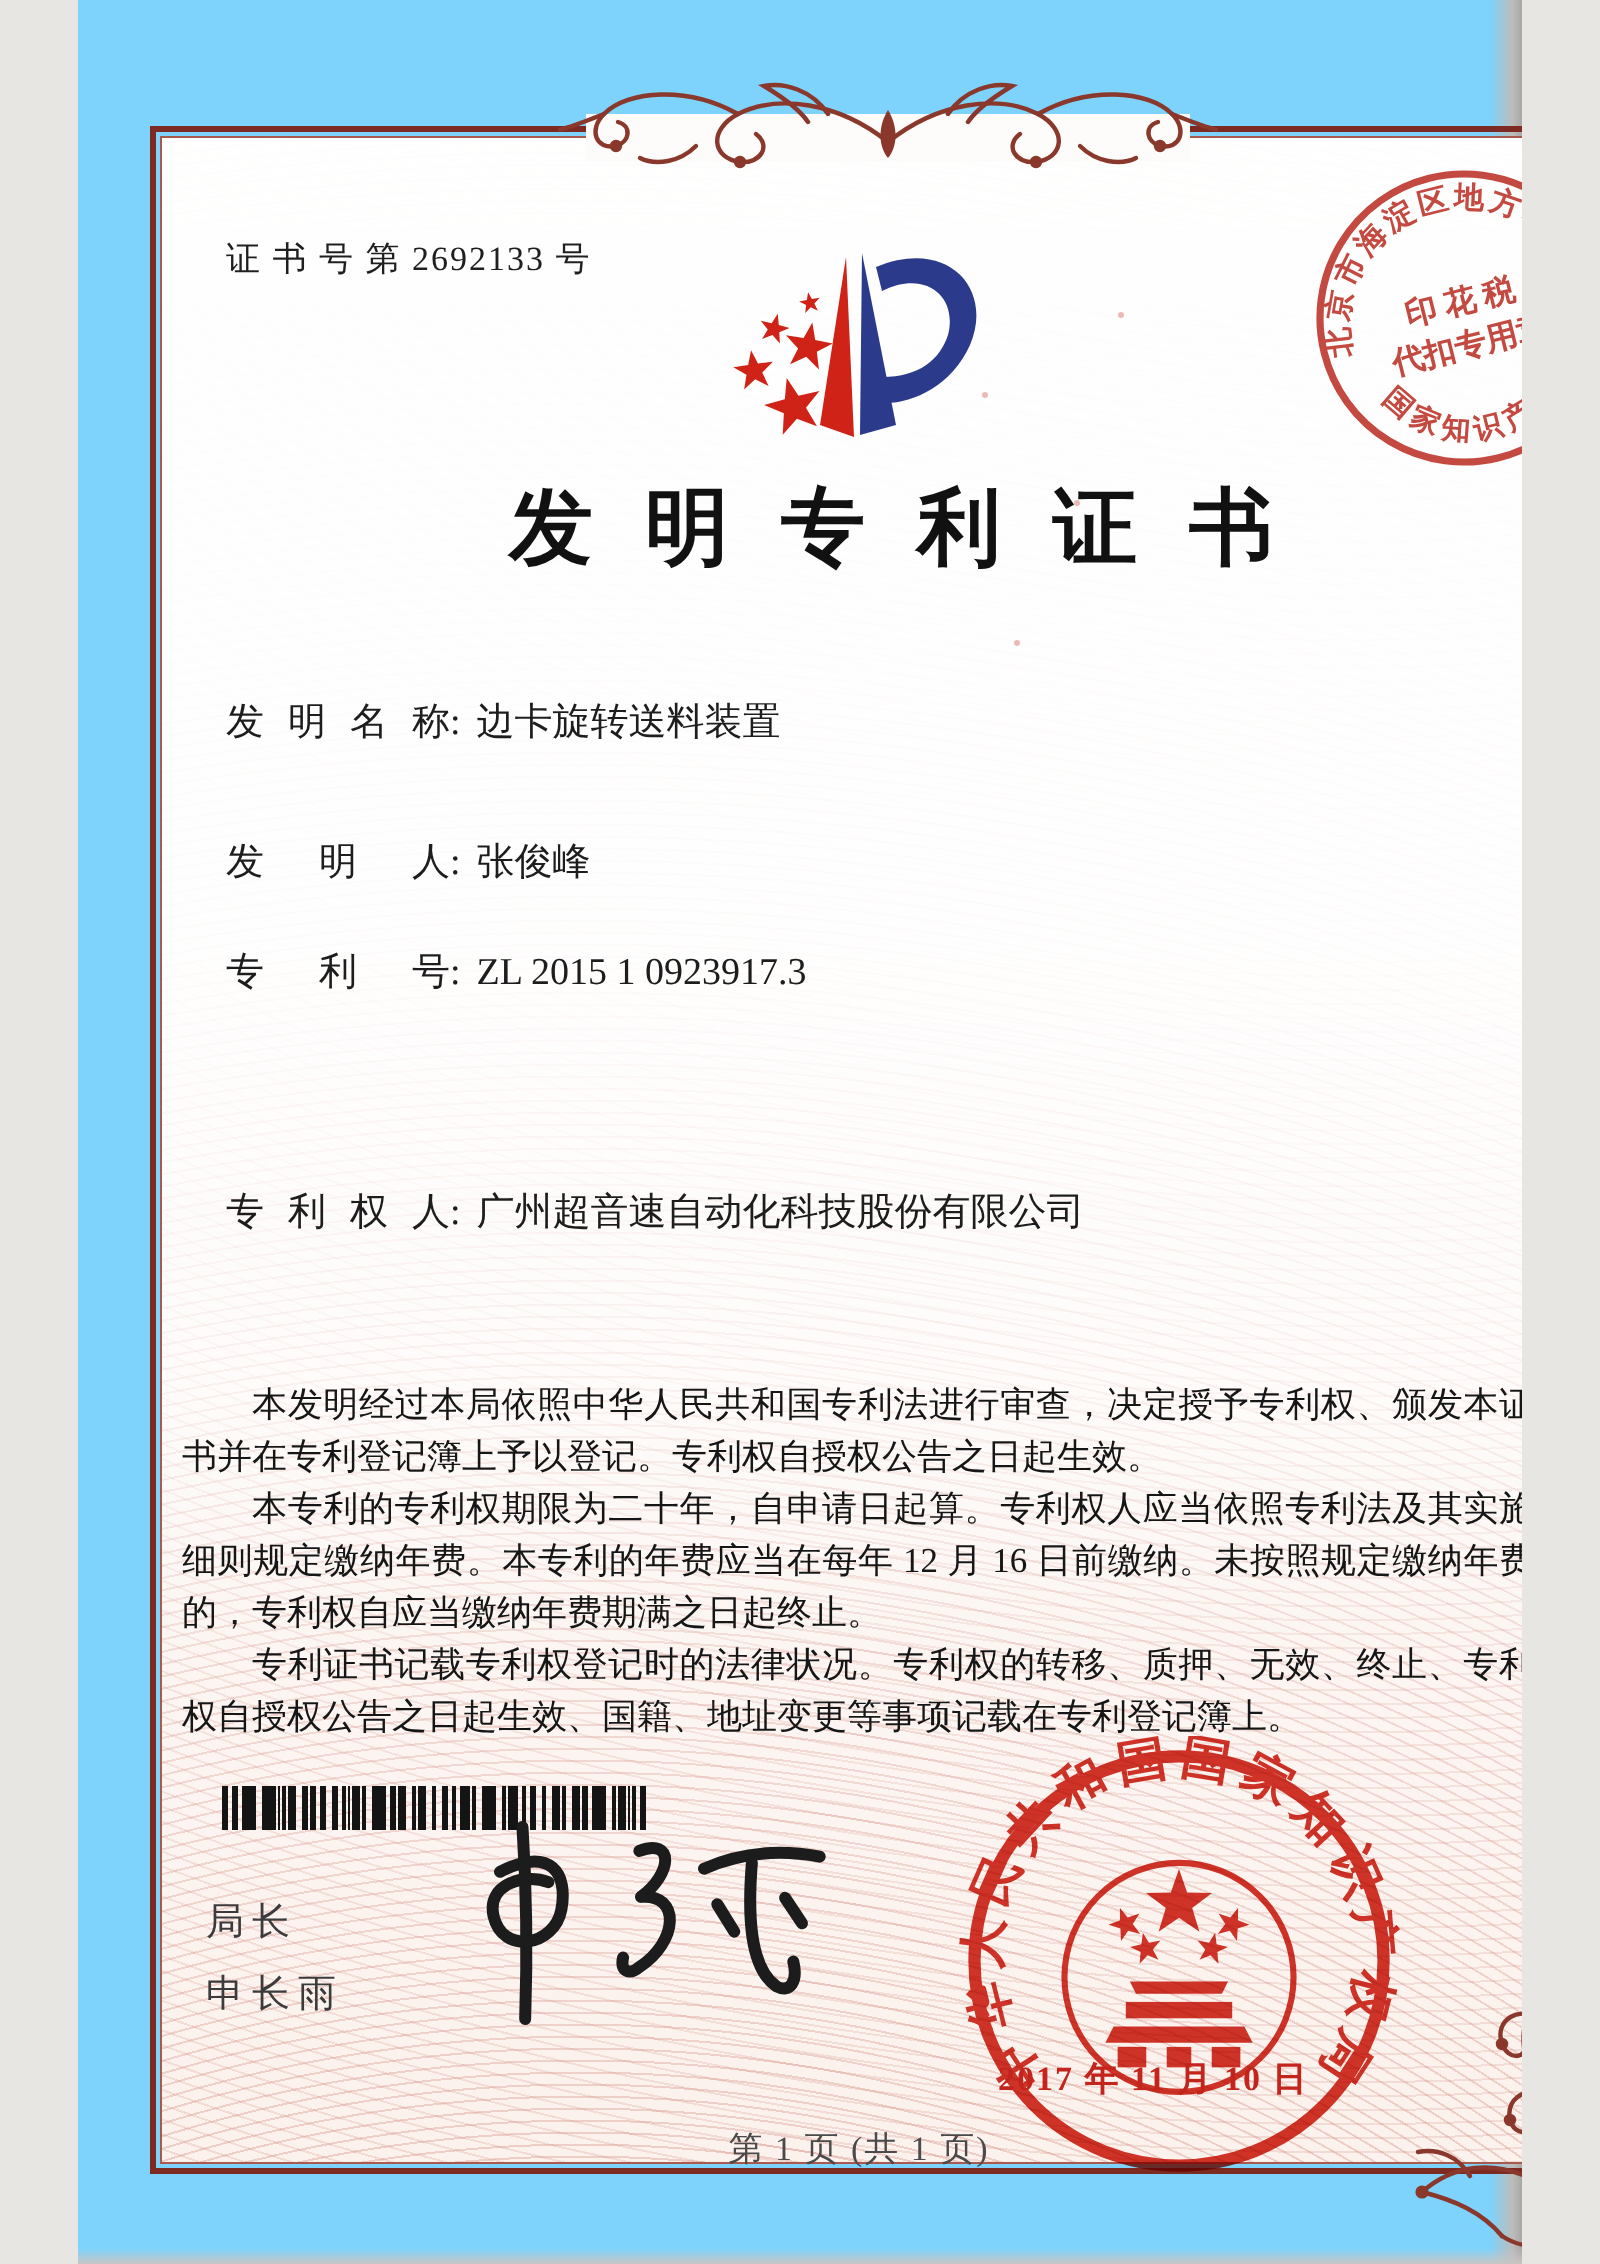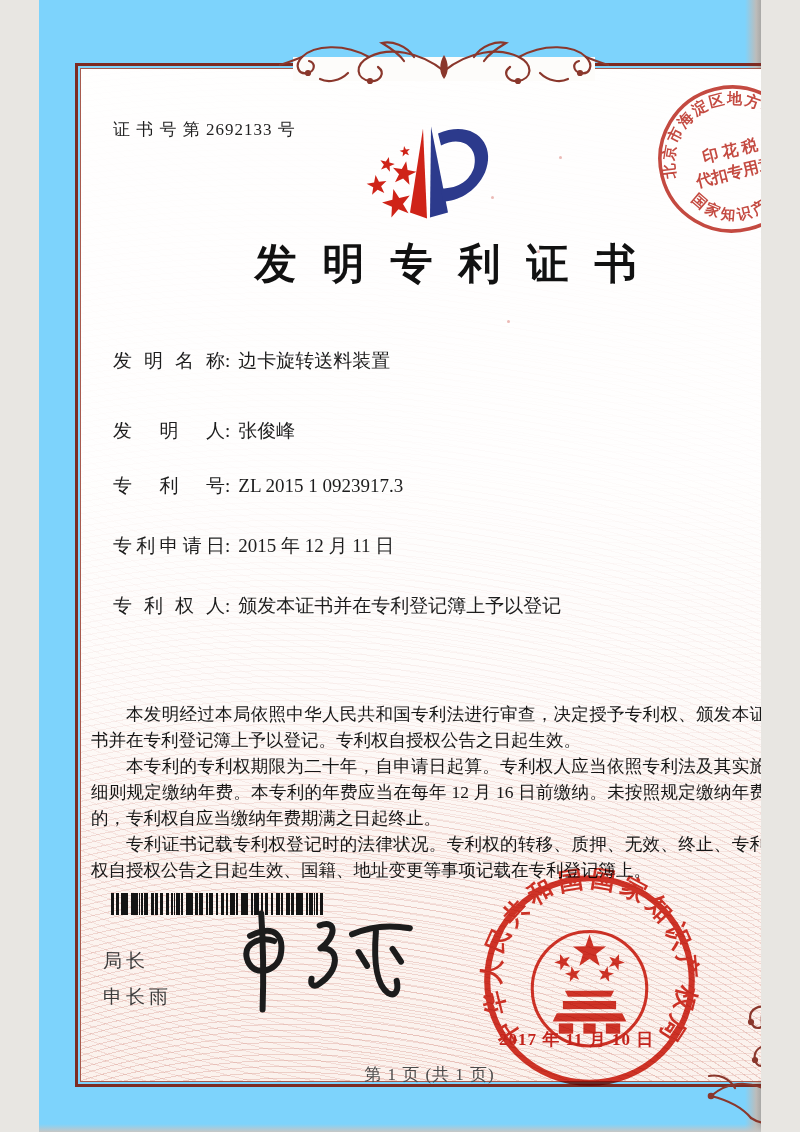--- a/index.html
+++ b/index.html
@@ -31,21 +31,21 @@
   .cert-no { position:absolute; left:74px; top:118px; font-size:17px; letter-spacing:1px; color:#1f1f1f; }
 
   .title { position:absolute; left:36px; top:236px; width:709px; text-align:center;
     font-size:42px; font-weight:bold; letter-spacing:26px; padding-left:26px; color:#111;margin-left:16px; }
 
   .field-row { position:absolute; left:74px; font-size:19px; color:#1d1d1d; white-space:nowrap; }
   .field-label { display:inline-block; width:112px; text-align:justify; text-align-last:justify; }
   .field-colon { display:inline-block; margin-right:8px; }
 
   .body-text { position:absolute; left:52px; top:689px; width:676px;
-    font-size:17.5px; line-height:26px; text-align:justify; color:#161616;margin-top:12px; }
+    font-size:17.5px; line-height:26px; text-align:justify; color:#161616; }
   .body-text p { text-indent:2em; }
 
   .barcode { position:absolute; left:72px; top:893px; width:212px; height:22px;
     background:
       repeating-linear-gradient(90deg,#141414 0 2px,transparent 2px 5px),
       repeating-linear-gradient(90deg,#141414 0 1px,transparent 1px 7px),
       repeating-linear-gradient(90deg,#141414 0 3px,transparent 3px 11px);
   }
 
   .signer-title { position:absolute; left:64px; top:948px; font-family:"Liberation Sans","DejaVu Sans",sans-serif;
@@ -165,25 +165,22 @@
 
   <div class="field-row" style="top:418px">
     <span class="field-label">发明人</span><span class="field-colon">:</span><span>张俊峰</span>
   </div>
   <div class="field-row" style="top:348px">
     <span class="field-label">发明名称</span><span class="field-colon">:</span><span>边卡旋转送料装置</span>
   </div>
   <div class="field-row" style="top:473px">
     <span class="field-label">专利号</span><span class="field-colon">:</span><span>ZL 2015 1 0923917.3</span>
   </div>
-  <div class="field-row" style="top:533px">
-    <span class="field-label">专利申请日</span><span class="field-colon">:</span><span>2015 年 12 月 11 日</span>
-  </div>
   <div class="field-row" style="top:593px">
-    <span class="field-label">专利权人</span><span class="field-colon">:</span><span>颁发本证书并在专利登记簿上予以登记</span>
+    <span class="field-label">专利权人</span><span class="field-colon">:</span><span>广州超音速自动化科技股份有限公司</span>
   </div>
 
   <div class="body-text">
     <p>本发明经过本局依照中华人民共和国专利法进行审查，决定授予专利权、颁发本证书并在专利登记簿上予以登记。专利权自授权公告之日起生效。</p>
     <p>本专利的专利权期限为二十年，自申请日起算。专利权人应当依照专利法及其实施细则规定缴纳年费。本专利的年费应当在每年 12 月 16 日前缴纳。未按照规定缴纳年费的，专利权自应当缴纳年费期满之日起终止。</p>
     <p>专利证书记载专利权登记时的法律状况。专利权的转移、质押、无效、终止、专利权自授权公告之日起生效、国籍、地址变更等事项记载在专利登记簿上。</p>
   </div>
 
   <div class="barcode"></div>
 

